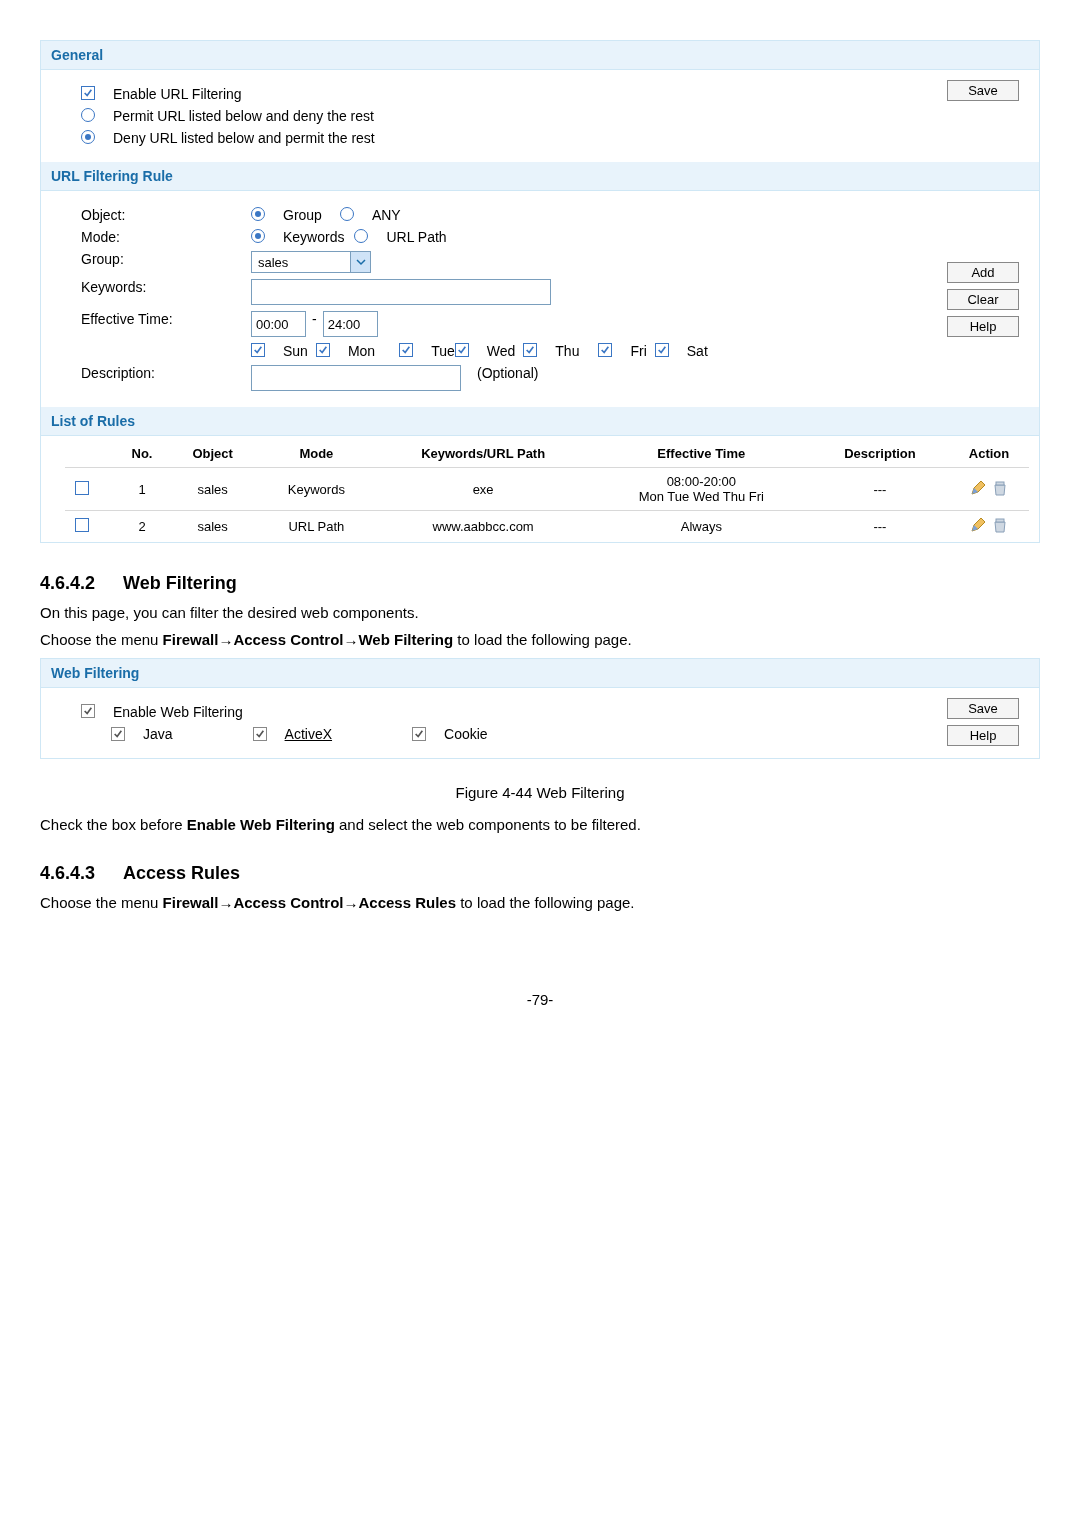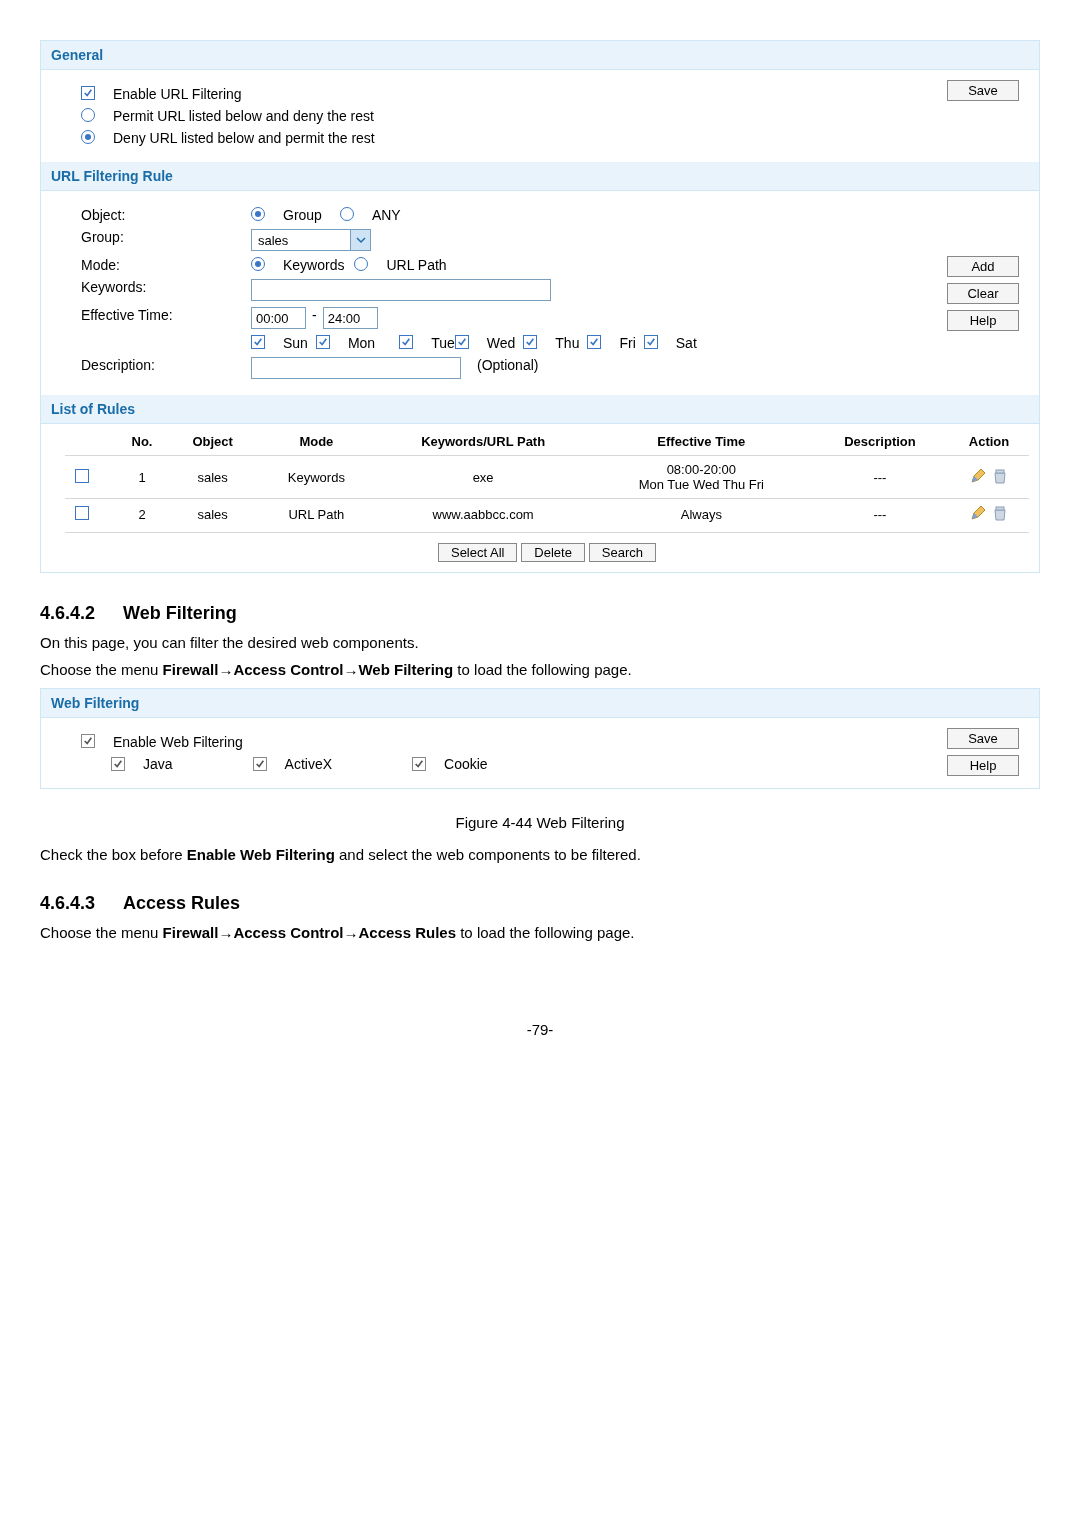--- a/index.html
+++ b/index.html
@@ -48,21 +48,21 @@
     padding: 2px 0;
     text-align: center;
     min-width: 72px;
     cursor: pointer;
   }
   .btn-sm { padding: 1px 12px; min-width: auto; }
   input[type=text].txt {
     border: 1px solid #7a9ebd;
     font-size: 13px;
     height: 22px;
-    padding: 0 4px;
+    padding: 12px 4px;
   }
   .sel {
     border: 1px solid #7a9ebd;
     height: 22px;
     min-width: 120px;
     padding: 0 24px 0 6px;
     display: inline-flex;
     align-items: center;
     font-size: 13px;
     position: relative;
@@ -158,42 +158,42 @@
         <span class="radio selected">
             <span class="rc"></span>
           </span>
         <span style="margin-right:18px;">Group</span>
         <span class="radio">
             <span class="rc"></span>
           </span>
         <span>ANY</span>
       </div>
       <div class="frow">
+        <span class="frowlabel">Mode:</span>
+        <span class="radio selected">
+            <span class="rc"></span>
+          </span>
+        <span style="margin-right:10px;">Keywords</span>
+        <span class="radio">
+            <span class="rc"></span>
+          </span>
+        <span>URL Path</span>
+      </div>
+      <div class="frow">
         <span class="frowlabel">Group:</span>
         <span class="sel">
           <span>sales</span>
           <span class="dd">
             <svg viewBox="0 0 10 10">
                 <path d="M1 3 L5 7 L9 3" stroke="#1a6da8" stroke-width="1.5" fill="none"></path>
               </svg>
           </span>
         </span>
       </div>
       <div class="frow">
-        <span class="frowlabel">Mode:</span>
-        <span class="radio selected">
-            <span class="rc"></span>
-          </span>
-        <span style="margin-right:10px;">Keywords</span>
-        <span class="radio">
-            <span class="rc"></span>
-          </span>
-        <span>URL Path</span>
-      </div>
-      <div class="frow">
         <span class="frowlabel">Keywords:</span>
         <input type="text" class="txt" style="width: 300px;" value="">
       </div>
       <div class="frow">
         <span class="frowlabel">Effective Time:</span>
         <input type="text" class="txt" style="width: 55px;" value="00:00">
         <span style="margin:0 6px">-</span>
         <input type="text" class="txt" style="width: 55px;" value="24:00">
       </div>
       <div class="frow">
@@ -230,21 +230,21 @@
             </span>
           </span>
           <span style="margin-right:8px">Wed</span>
         <span class="chk checked">
             <span class="cc">
               <svg viewBox="0 0 12 12">
                 <path d="M2 6 L5 9 L10 2" stroke="#3a76c4" stroke-width="2" fill="none"></path>
               </svg>
             </span>
           </span>
-          <span style="margin-right:8px">Thu</span>
+          <span style="margin-right:19px">Thu</span>
         <span class="chk checked">
             <span class="cc">
               <svg viewBox="0 0 12 12">
                 <path d="M2 6 L5 9 L10 2" stroke="#3a76c4" stroke-width="2" fill="none"></path>
               </svg>
             </span>
           </span>
           <span style="margin-right:8px">Fri</span>
         <span class="chk checked">
             <span class="cc">
@@ -330,25 +330,20 @@
                   </svg></span>
               <span><svg class="icon-svg" viewBox="0 0 16 16">
                     <path d="M3 5 L13 5 L12 15 L4 15 Z" fill="#cfd8e2" stroke="#8aa0b8"></path>
                     <rect x="4" y="2" width="8" height="3" fill="#cfd8e2" stroke="#8aa0b8"></rect>
                   </svg></span>
             </span>
           </td>
         </tr>
       </tbody>
     </table>
-    <div class="table-buttons" style="border-top:1px solid #d8d8d8; margin-top:2px;">
-      <span class="btn btn-sm">Select All</span>
-      <span class="btn btn-sm">Delete</span>
-      <span class="btn btn-sm">Search</span>
-    </div>
   </div>
 </div>
 
 <h3 class="sec">
   <span class="num">4.6.4.2</span><span>Web Filtering</span>
 </h3>
 <p class="body">On this page, you can filter the desired web components.</p>
 <p class="body">
   <span>Choose the menu </span><b>Firewall→Access Control→Web Filtering</b><span> to load the following page.</span>
 </p>
@@ -371,21 +366,21 @@
         <span style="display:inline-flex;align-items:center;">
           <span class="chk checked gray">
               <span class="cc">
                 <svg viewBox="0 0 12 12">
                   <path d="M2 6 L5 9 L10 2" stroke="#3a76c4" stroke-width="2" fill="none"></path>
                 </svg>
               </span>
             </span>
           <span>Java</span>
         </span>
-        <span style="display:inline-flex;align-items:center;">
+        <span style="display:inline-flex;align-items:center;text-decoration:underline;">
           <span class="chk checked gray">
               <span class="cc">
                 <svg viewBox="0 0 12 12">
                   <path d="M2 6 L5 9 L10 2" stroke="#3a76c4" stroke-width="2" fill="none"></path>
                 </svg>
               </span>
             </span>
           <span>ActiveX</span>
         </span>
         <span style="display:inline-flex;align-items:center;">

